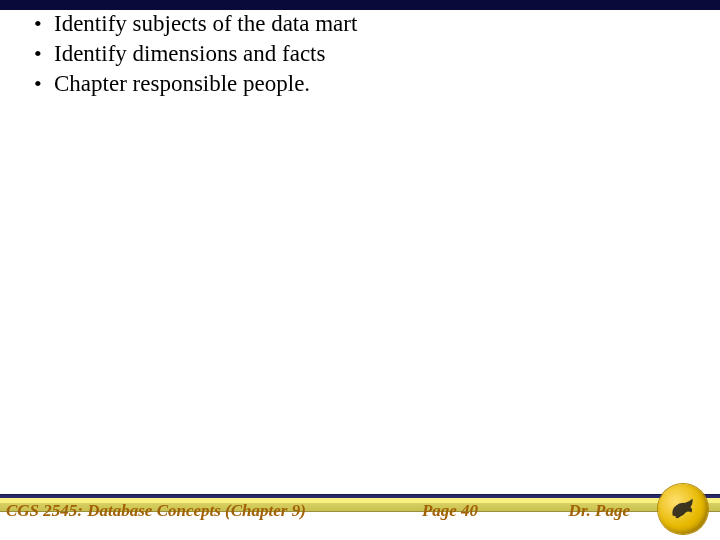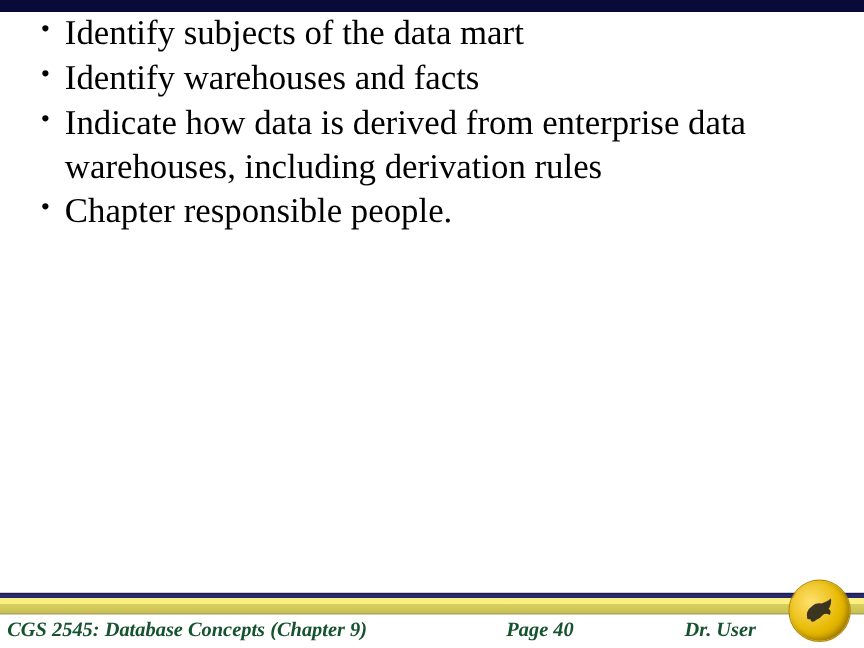--- a/index.html
+++ b/index.html
@@ -35,21 +35,21 @@
     padding: 0 28px 0 28px;
   }
   ul.bullets {
     list-style: none;
     margin: 0;
     padding: 0;
   }
   ul.bullets li {
     position: relative;
     padding-left: 26px;
-    font-size: 29px;
+    font-size: 23px;
     line-height: 1.25;
     color: #000;
     margin-bottom: 1px;
   }
   ul.bullets li::before {
     content: "•";
     position: absolute;
     left: 6px;
     top: 0;
     font-size: 22px;
@@ -71,29 +71,29 @@
     background: linear-gradient(to bottom,
       #2a2a6a 0%, #2a2a6a 20%,
       #f8f080 20%, #f8f080 50%,
       #d8d060 50%, #c8c050 100%);
     border-top: 1px solid #1a1a4a;
     border-bottom: 1px solid #999040;
   }
   .footer-text-row {
     position: absolute;
     left: 0;
-    bottom: 4px;
+    bottom: 18px;
     width: 720px;
     height: 22px;
     display: flex;
     align-items: center;
     font-style: italic;
     font-weight: bold;
     font-size: 17px;
-    color: #14532d;
+    color: #a16207;
   }
   .footer-left {
     position: absolute;
     left: 6px;
   }
   .footer-center {
     position: absolute;
     left: 0;
     width: 720px;
     text-align: center;
@@ -128,34 +128,33 @@
 </head>
 <body>
 
 <div class="slide">
   <div class="top-bar"></div>
 
 
   <div class="content">
     <ul class="bullets">
       <li><span>Identify subjects of the data mart</span></li>
-      <li><span>Identify warehouses and facts</span></li>
-      <li><span>Indicate how data is derived from enterprise data warehouses, including derivation rules</span></li>
+      <li><span>Identify dimensions and facts</span></li>
       <li><span>Chapter responsible people.</span></li>
     </ul>
   </div>
 
   <div class="footer-wrap">
     <div class="footer-bar"></div>
     <div class="footer-text-row">
       <span class="footer-left">CGS 2545: Database Concepts  (Chapter 9)</span>
       <span class="footer-center">
         <span class="footer-center-inner">Page 40</span>
       </span>
-      <span class="footer-right">Dr. User</span>
+      <span class="footer-right">Dr. Page</span>
     </div>
     <div class="logo">
       <svg viewBox="0 0 100 100">
         <path d="M20 70 Q15 50 30 40 Q40 30 55 32 Q70 28 78 20 Q80 35 72 45 Q80 50 75 60 Q65 55 58 60 Q50 70 42 72 Q35 80 28 75 Q32 70 20 70 Z" fill="#1a1a1a" opacity="0.85"></path>
       </svg>
     </div>
   </div>
 </div>
 
 </body></html>

